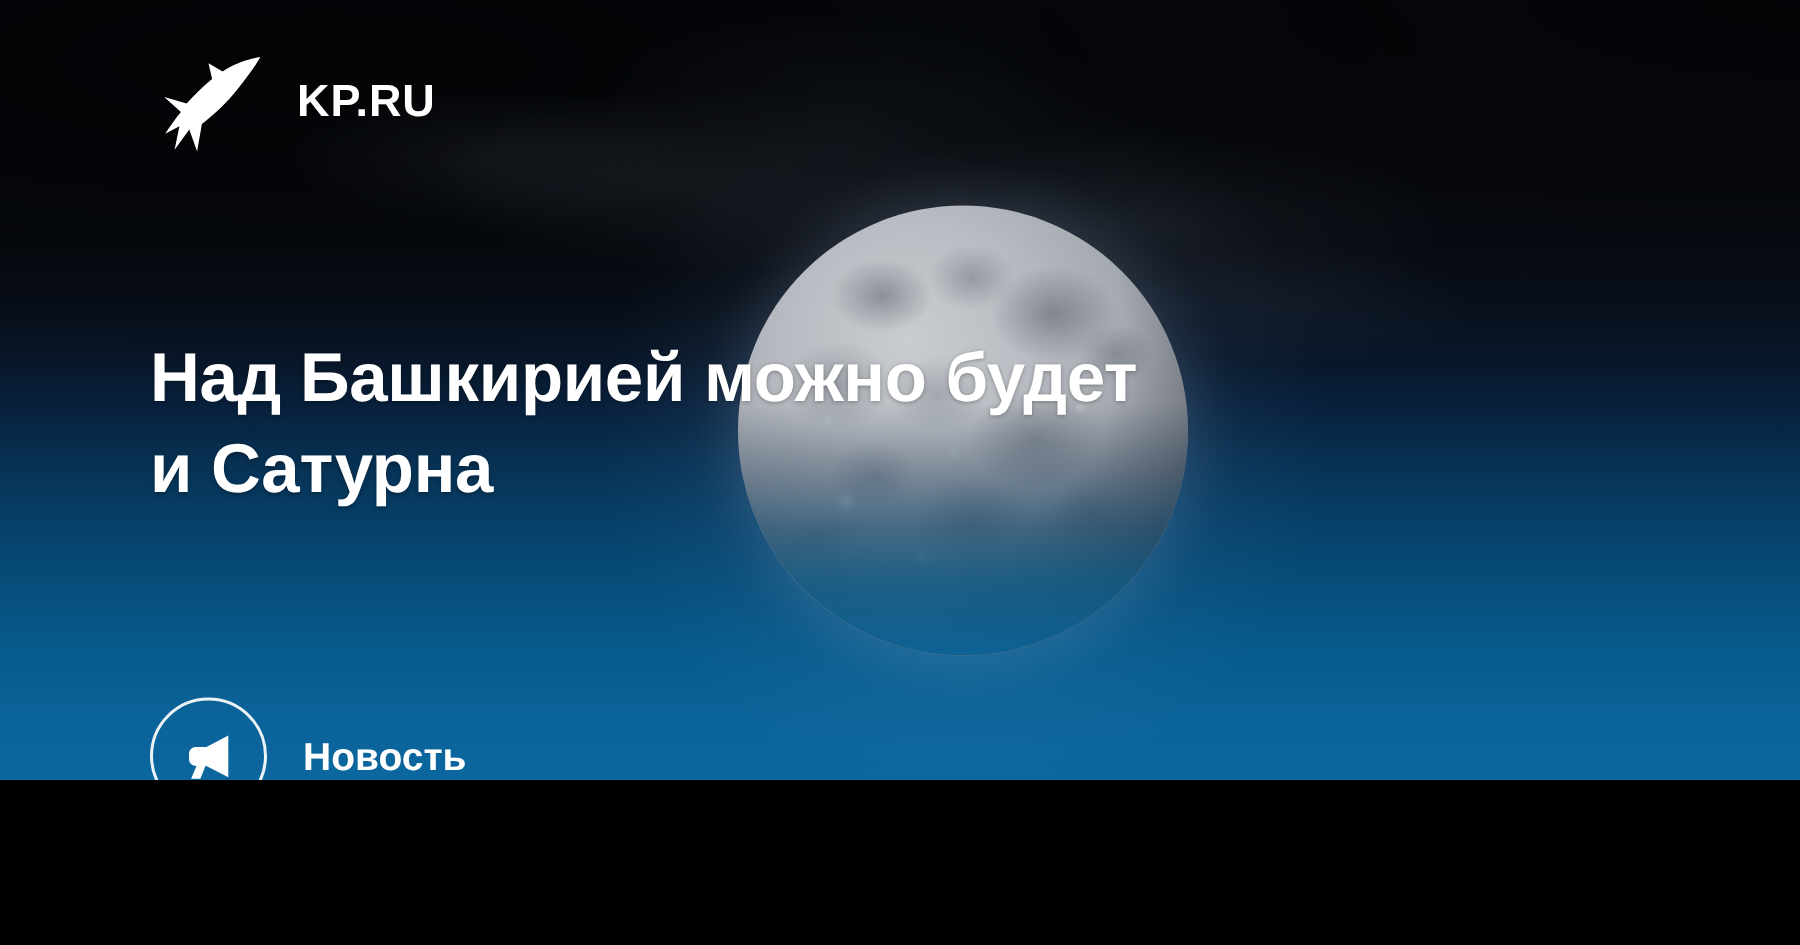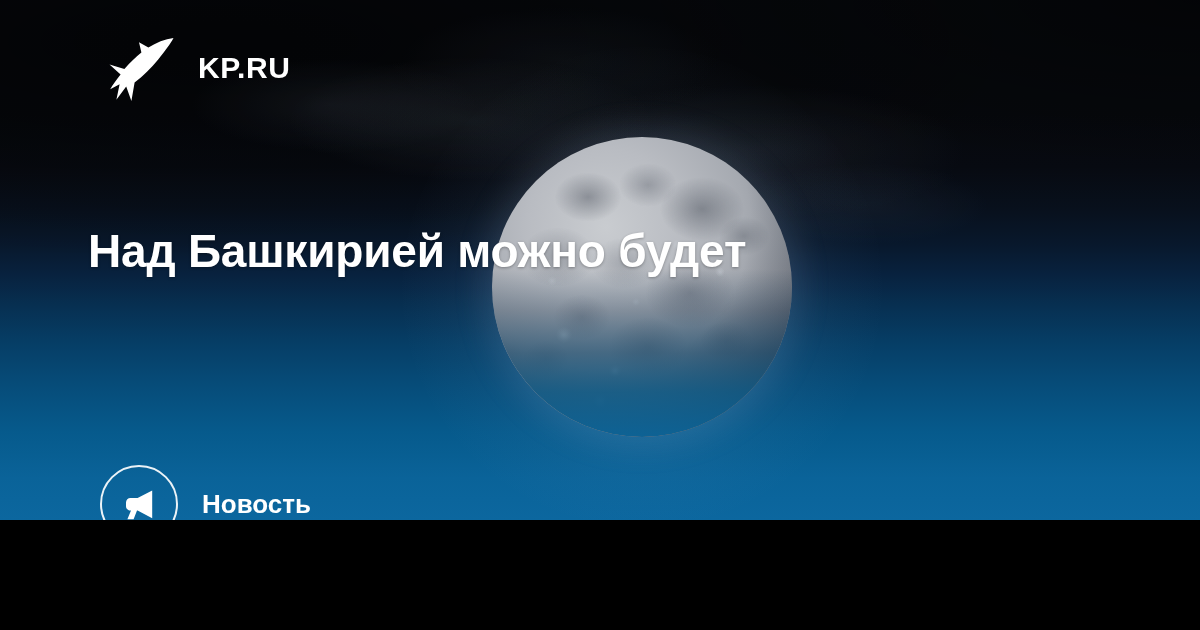--- a/index.html
+++ b/index.html
@@ -166,21 +166,21 @@
     font-size: 30px;
     font-weight: 700;
     letter-spacing: 0.6px;
     line-height: 1;
     white-space: nowrap;
   }
 
   
   .headline {
     position: absolute;
-    left: 88px;
+    left: 100px;
     top: 190px;
     width: 900px;
     z-index: 6;
     color: #ffffff;
     font-size: 46px;
     font-weight: 700;
     line-height: 61px;
     letter-spacing: -0.2px;
     text-shadow: 0 1px 3px rgba(0,0,0,0.30);
   }
@@ -243,20 +243,21 @@
                  C10.6 46.6 7.0 51.6 4.2 56.2 L13.6 51.2 L10.4 66.8
                  L20.2 53.4 L25.4 68.0 L28.6 49.6 C37.0 43.2 45.4 35.2 52.2 26.6
                  C59.2 17.8 64.6 10.6 67.5 5.0 Z"></path>
       </svg>
     </span>
     <span class="logo-text">KP.RU</span>
   </div>
 
   <h1 class="headline">
     <span class="headline-line">Над Башкирией можно будет</span>
+    <span class="headline-line">и Сатурна</span>
   </h1>
 
   <div class="badge">
     <span class="badge-circle">
       <svg class="badge-icon" viewBox="0 0 40 40" xmlns="http://www.w3.org/2000/svg" aria-hidden="true">
         <path fill="#ffffff" d="M33.2 6.4 L18.6 14.0 L11.4 14.0 C9.0 14.0 7.0 16.0 7.0 18.4
                  L7.0 22.2 C7.0 24.6 9.0 26.6 11.4 26.6 L12.0 26.6 L8.4 35.2
                  L14.6 35.2 L18.0 26.6 L18.6 26.6 L33.2 34.2 Z"></path>
       </svg>
     </span>

